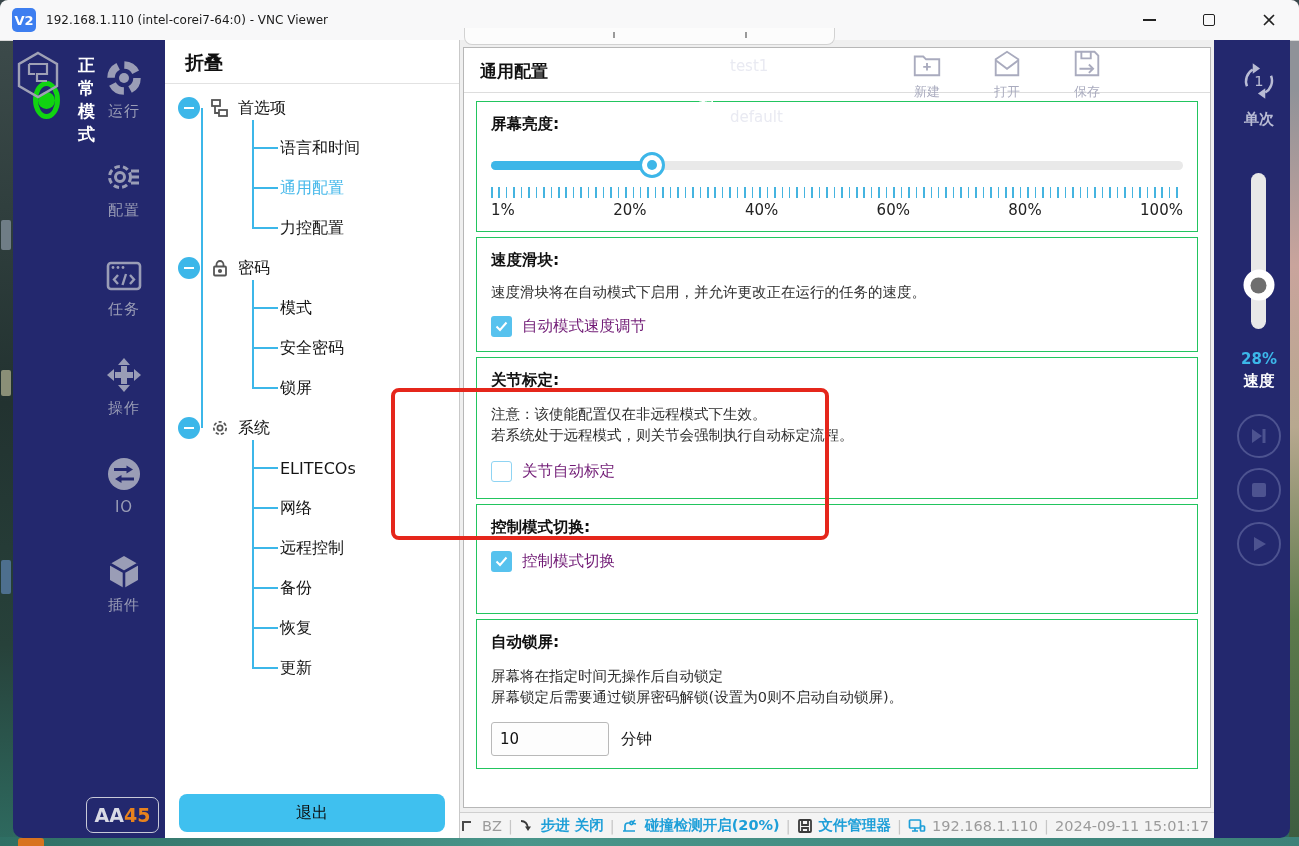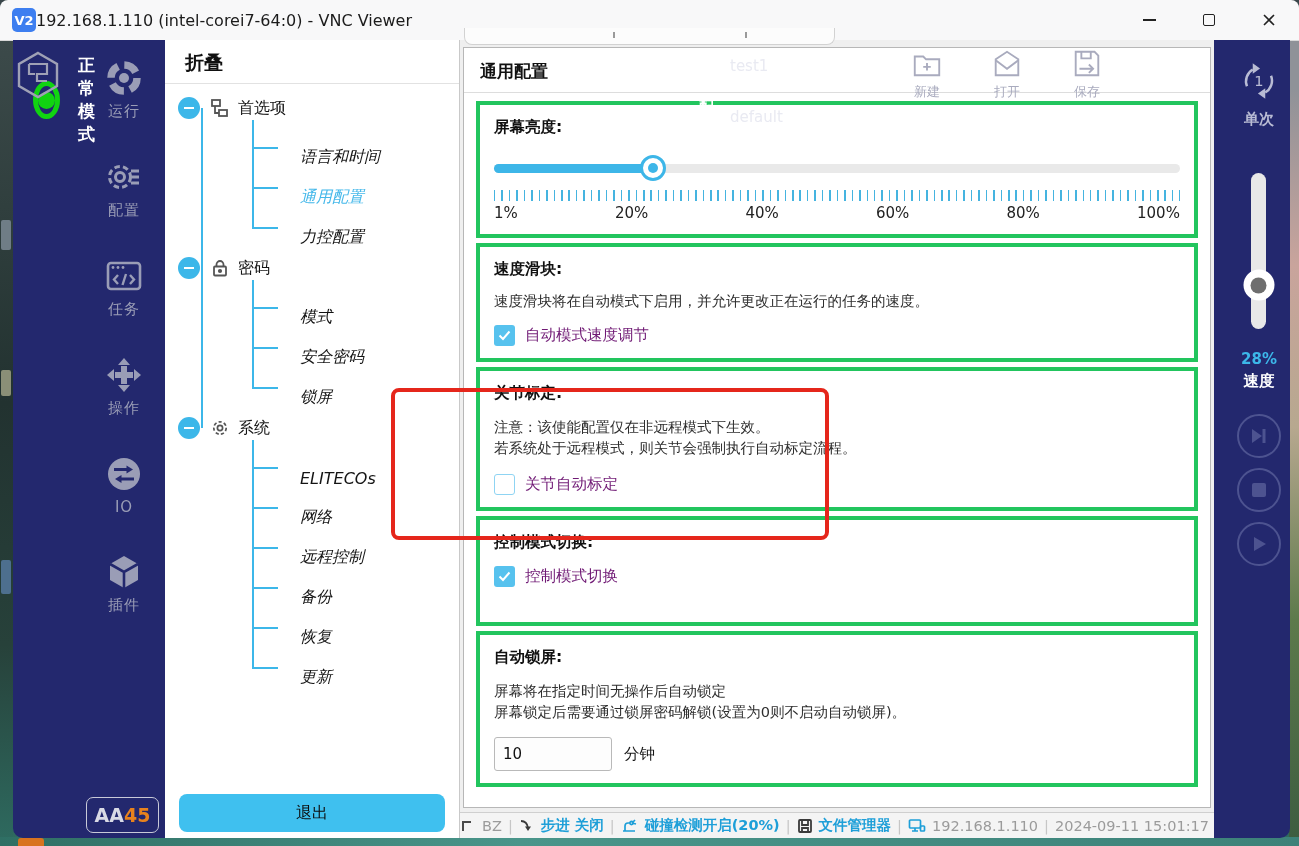--- a/index.html
+++ b/index.html
@@ -15,21 +15,21 @@
                 background:linear-gradient(180deg,#8f9298 6%,#c9a49c 28%,#b7a88f 48%,#5d7a4b 72%,#3c5c40 100%); }
   .desk-bottom { position:absolute; left:0; bottom:0; width:1299px; height:9px;
                  background:linear-gradient(90deg,#2f6f64,#49958a 40%,#3d8279); }
   .desk-blob-orange { position:absolute; left:18px; bottom:0; width:26px; height:8px; background:#d8731f; border-radius:3px 3px 0 0; }
 
   
   .titlebar { position:absolute; left:0; top:0; width:1299px; height:40px; background:#f8f8f9;
               border-radius:8px 8px 0 0; display:flex; align-items:center; box-shadow:0 1px 0 #d9d9d9; }
   .vnc-logo { width:24px; height:24px; margin-left:12px; background:#3d7ef0; border-radius:5px;
               color:#fff; font-size:13px; font-weight:bold; display:flex; align-items:center; justify-content:center; }
-  .win-title { font-size:16px; color:#1b1b1b; white-space:nowrap; }
+  .win-title { margin-left:10px; font-size:12px; color:#1b1b1b; white-space:nowrap; }
   .win-controls { margin-left:auto; display:flex; height:100%; }
   .win-btn { width:60px; height:100%; display:flex; align-items:center; justify-content:center; }
   .min-glyph { width:13px; height:2px; background:#222; }
   .max-glyph { width:12px; height:12px; border:1.6px solid #222; border-radius:2px; }
 
   
   .vnc-tab { position:absolute; left:464px; top:28px; width:371px; height:17px; background:#fcfcfc;
              border:1px solid #d2d2d2; border-top:none; border-radius:0 0 8px 8px; z-index:40; }
   .vnc-tab .dash { position:absolute; top:4px; width:2px; height:6px; background:#9a9a9a; }
 
@@ -68,34 +68,34 @@
   .tree-head { height:44px; padding:10px 20px; font-size:19px; font-weight:bold; color:#111; border-bottom:1px solid #e2e2e2; }
   .tree-body { position:relative; flex:1; padding:4px 0 0 13px; }
   .spine { position:absolute; left:36px; top:24px; width:2px; height:320px; background:#3cb7e9; }
   .t-parent { height:40px; display:flex; align-items:center; position:relative; z-index:2; }
   .t-toggle { width:22px; height:22px; border-radius:50%; background:#3cb7e9; display:flex; align-items:center; justify-content:center; flex:0 0 22px; }
   .t-toggle::after { content:""; width:10px; height:2px; background:#fff; }
   .t-picon { margin-left:10px; display:flex; }
   .t-plabel { margin-left:8px; font-size:16px; color:#141414; white-space:nowrap; }
   .t-children { position:relative; margin-left:74px; }
   .t-children .cline { position:absolute; left:0; top:-8px; width:2px; height:calc(100% - 11px); background:#3cb7e9; }
-  .t-child { position:relative; height:40px; display:flex; align-items:flex-end; padding-left:48px;font-style:italic; }
+  .t-child { position:relative; height:40px; display:flex; align-items:center; padding-left:28px; }
   .t-child::before { content:""; position:absolute; left:0; top:19px; width:26px; height:2px; background:#3cb7e9; }
   .t-clabel { font-size:16px; color:#141414; white-space:nowrap; }
   .t-child.selected .t-clabel { color:#45b8ea; }
   .exit-btn { margin:8px 14px 6px 14px; height:38px; flex:0 0 38px; background:#3fc0ef; border:none; border-radius:8px;
               font-size:16px; color:#0c0c0c; font-family:inherit; }
 
   
   .center-col { flex:1; display:flex; flex-direction:column; min-width:0; background:#efefef; }
   .main-area { flex:1; padding:7px 3px 4px 3px; min-height:0; }
   .main-panel { height:100%; background:#fff; border:1px solid #b7b7b7; display:flex; flex-direction:column; }
   .main-title { padding:12px 16px 9px 16px; font-size:17px; font-weight:bold; color:#111; border-bottom:1px solid #ddd; }
   .sections { flex:1; padding:8px 12px 10px 12px; display:flex; flex-direction:column; gap:5px; }
-  .section { border:4px solid #22c55e; padding:12px 14px; background:#fff; }
+  .section { border:1px solid #22c55e; padding:12px 14px; background:#fff; }
   .sec-label { font-size:15.5px; font-weight:bold; color:#111; }
   .sec-desc { font-size:14.5px; color:#2e2e2e; margin-top:11px; line-height:1.45; }
   .cb-row { display:flex; align-items:center; gap:10px; margin-top:13px; }
   .cb { width:21px; height:21px; border-radius:3px; flex:0 0 21px; display:flex; align-items:center; justify-content:center; }
   .cb.checked { background:#57c2ee; }
   .cb.unchecked { background:#fff; border:1.5px solid #8fd4f3; }
   .cb-label { font-size:15.5px; color:#701a75;text-align:center; }
 
   
   .bslider { position:relative; margin-top:17px; height:26px; }

